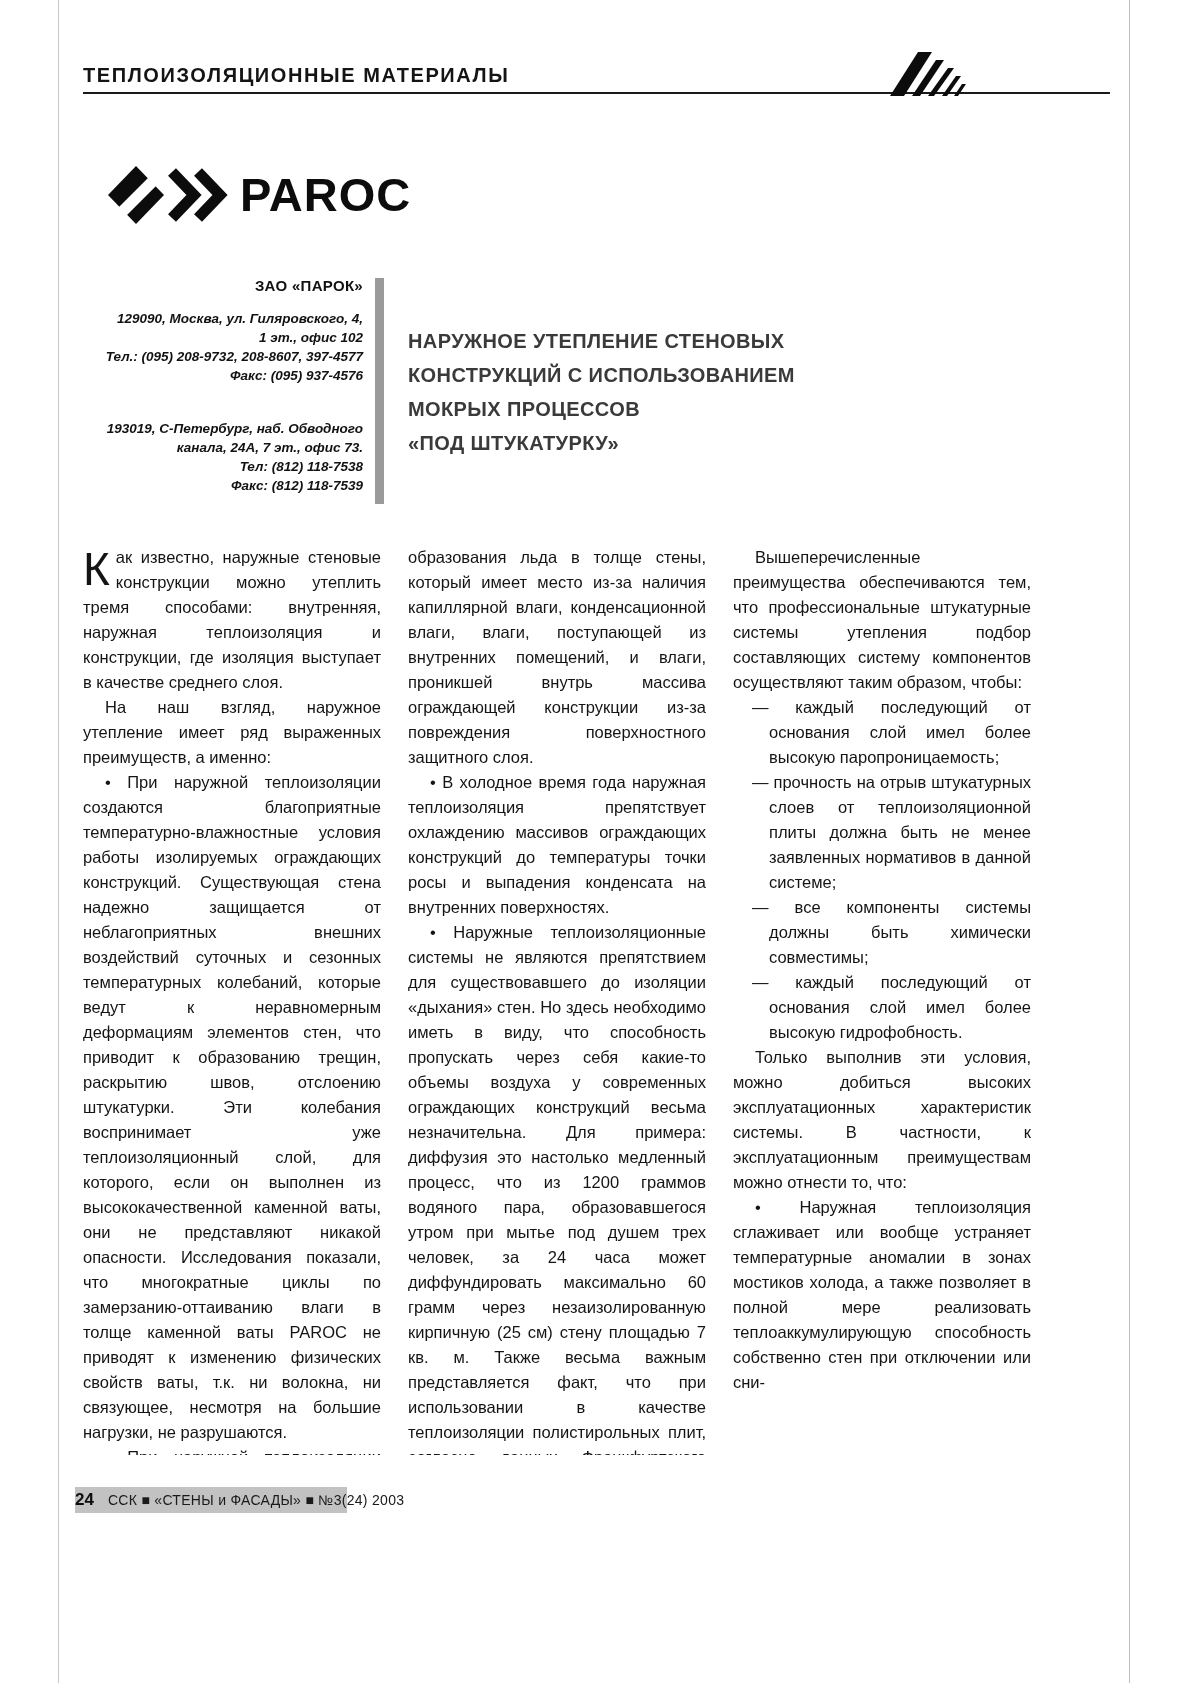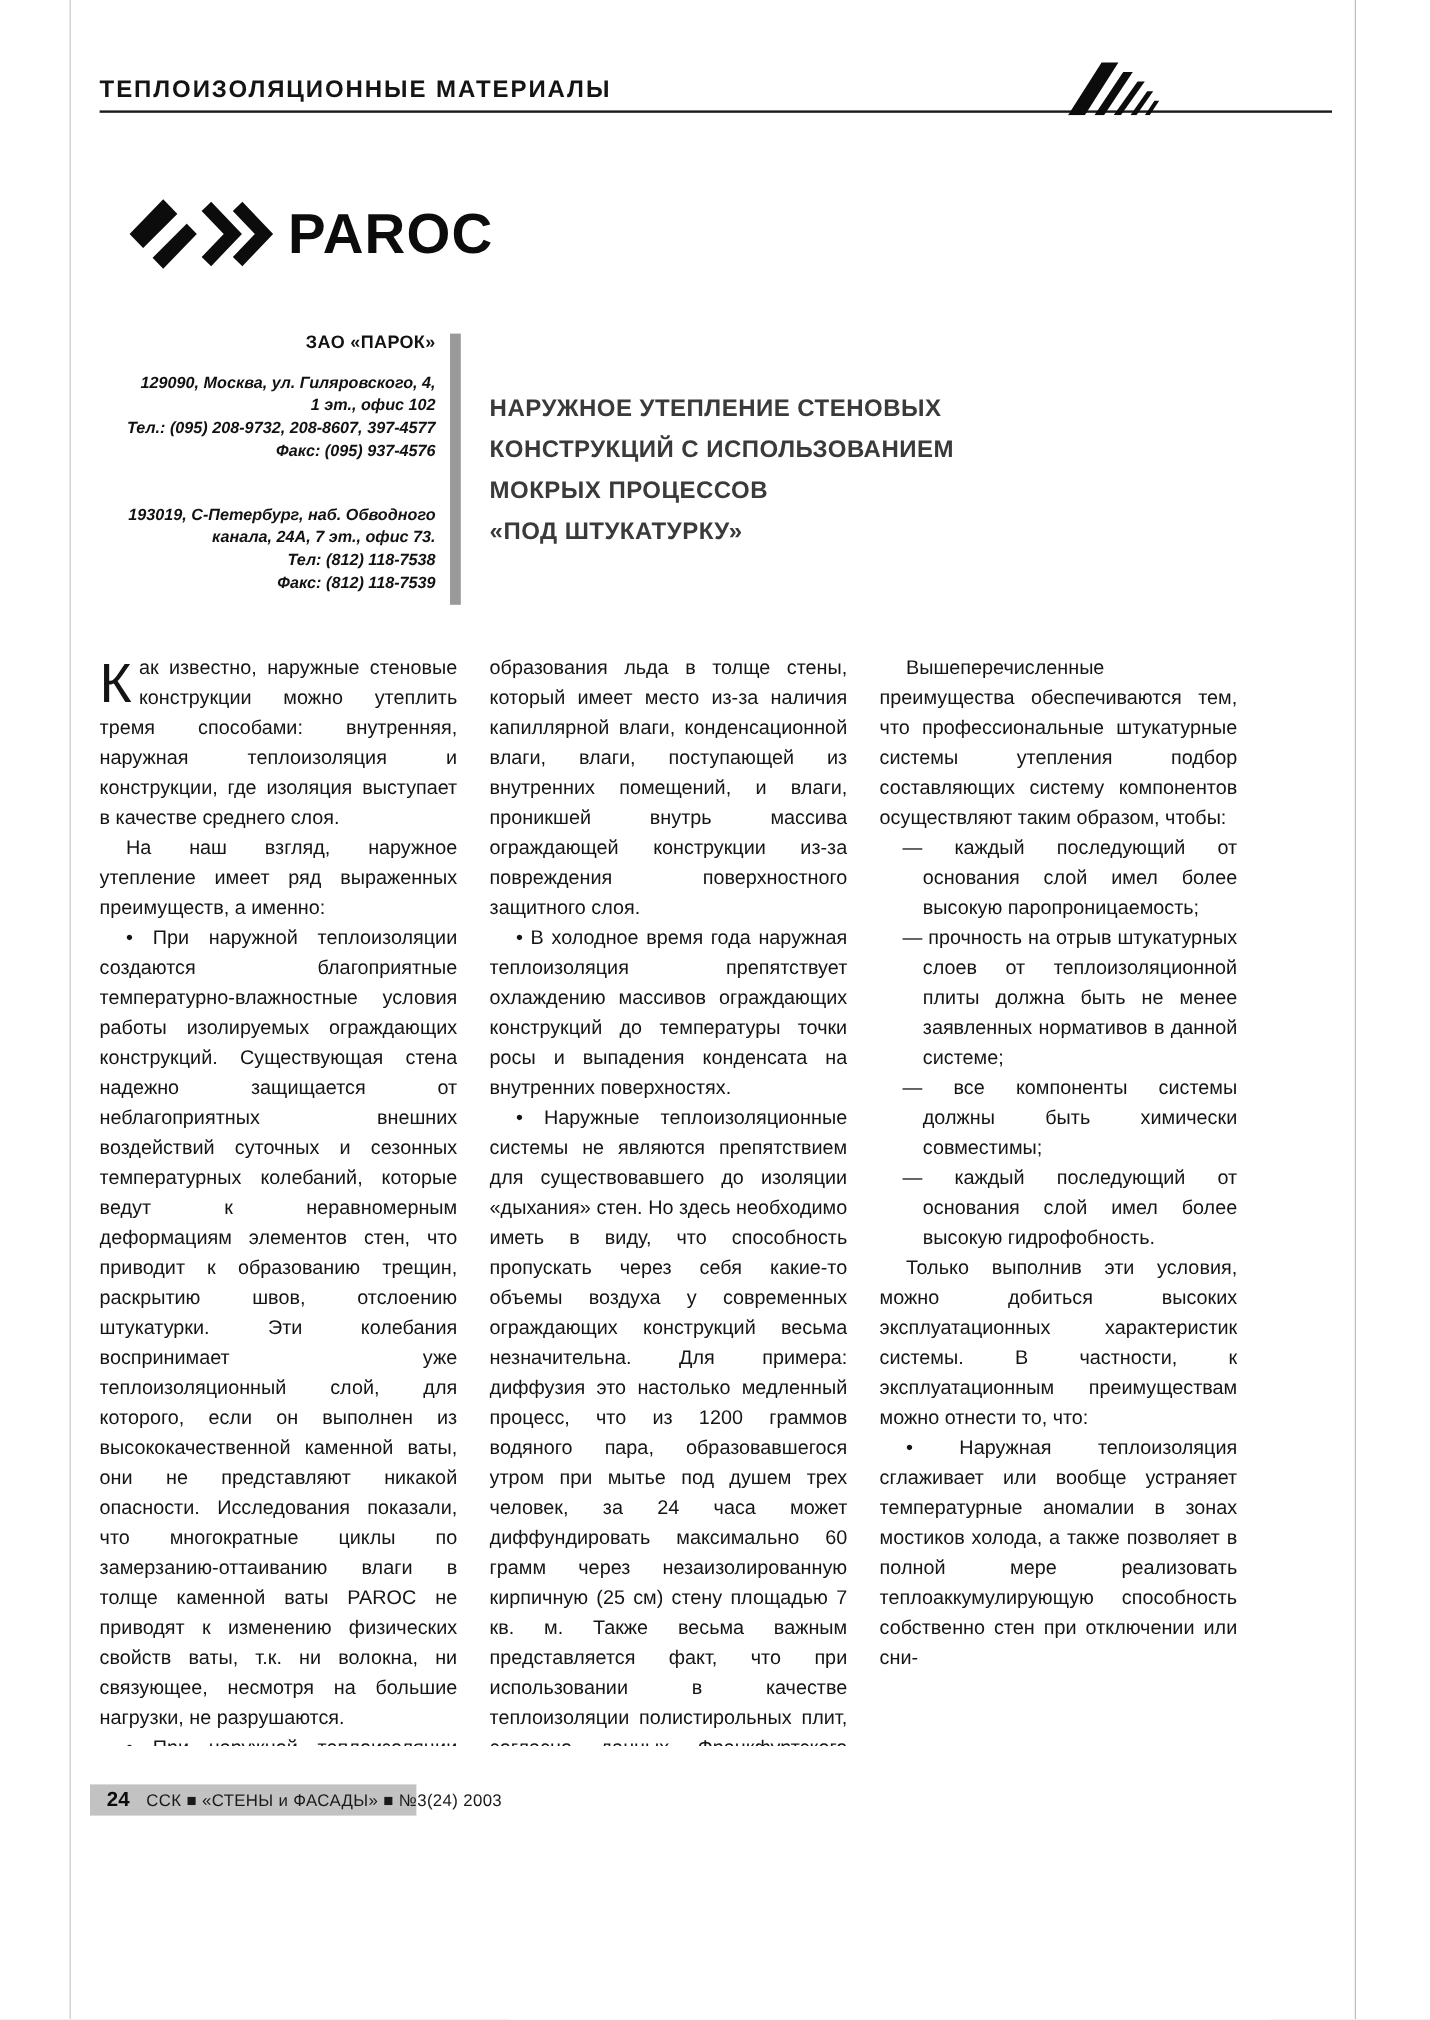--- a/index.html
+++ b/index.html
@@ -55,21 +55,21 @@
   .col p.bullet{text-indent:22px;}
   .col p.dash{padding-left:36px;text-indent:-17px;text-align:justify;}
   .dropcap{
     float:left;font-size:46px;line-height:44px;font-weight:normal;
     padding:2px 6px 0 0;color:#141414;
   }
 
   .footer{position:absolute;left:75px;top:1487px;height:26px;display:flex;align-items:center;}
   .footer-bar{
     display:flex;align-items:center;background:#c2c2c2;height:26px;width:272px;
-    padding:0 14px;box-sizing:border-box;
+    padding:0 0;box-sizing:border-box;
   }
   .page-number{font-size:17px;font-weight:800;color:#0c0c0c;margin-right:14px;}
   .credit{font-size:14px;color:#1a1a1a;letter-spacing:.3px;white-space:nowrap;}
 </style>
 </head>
 <body>
 
 <div class="sheet">
 
   <div class="edge left"></div>

